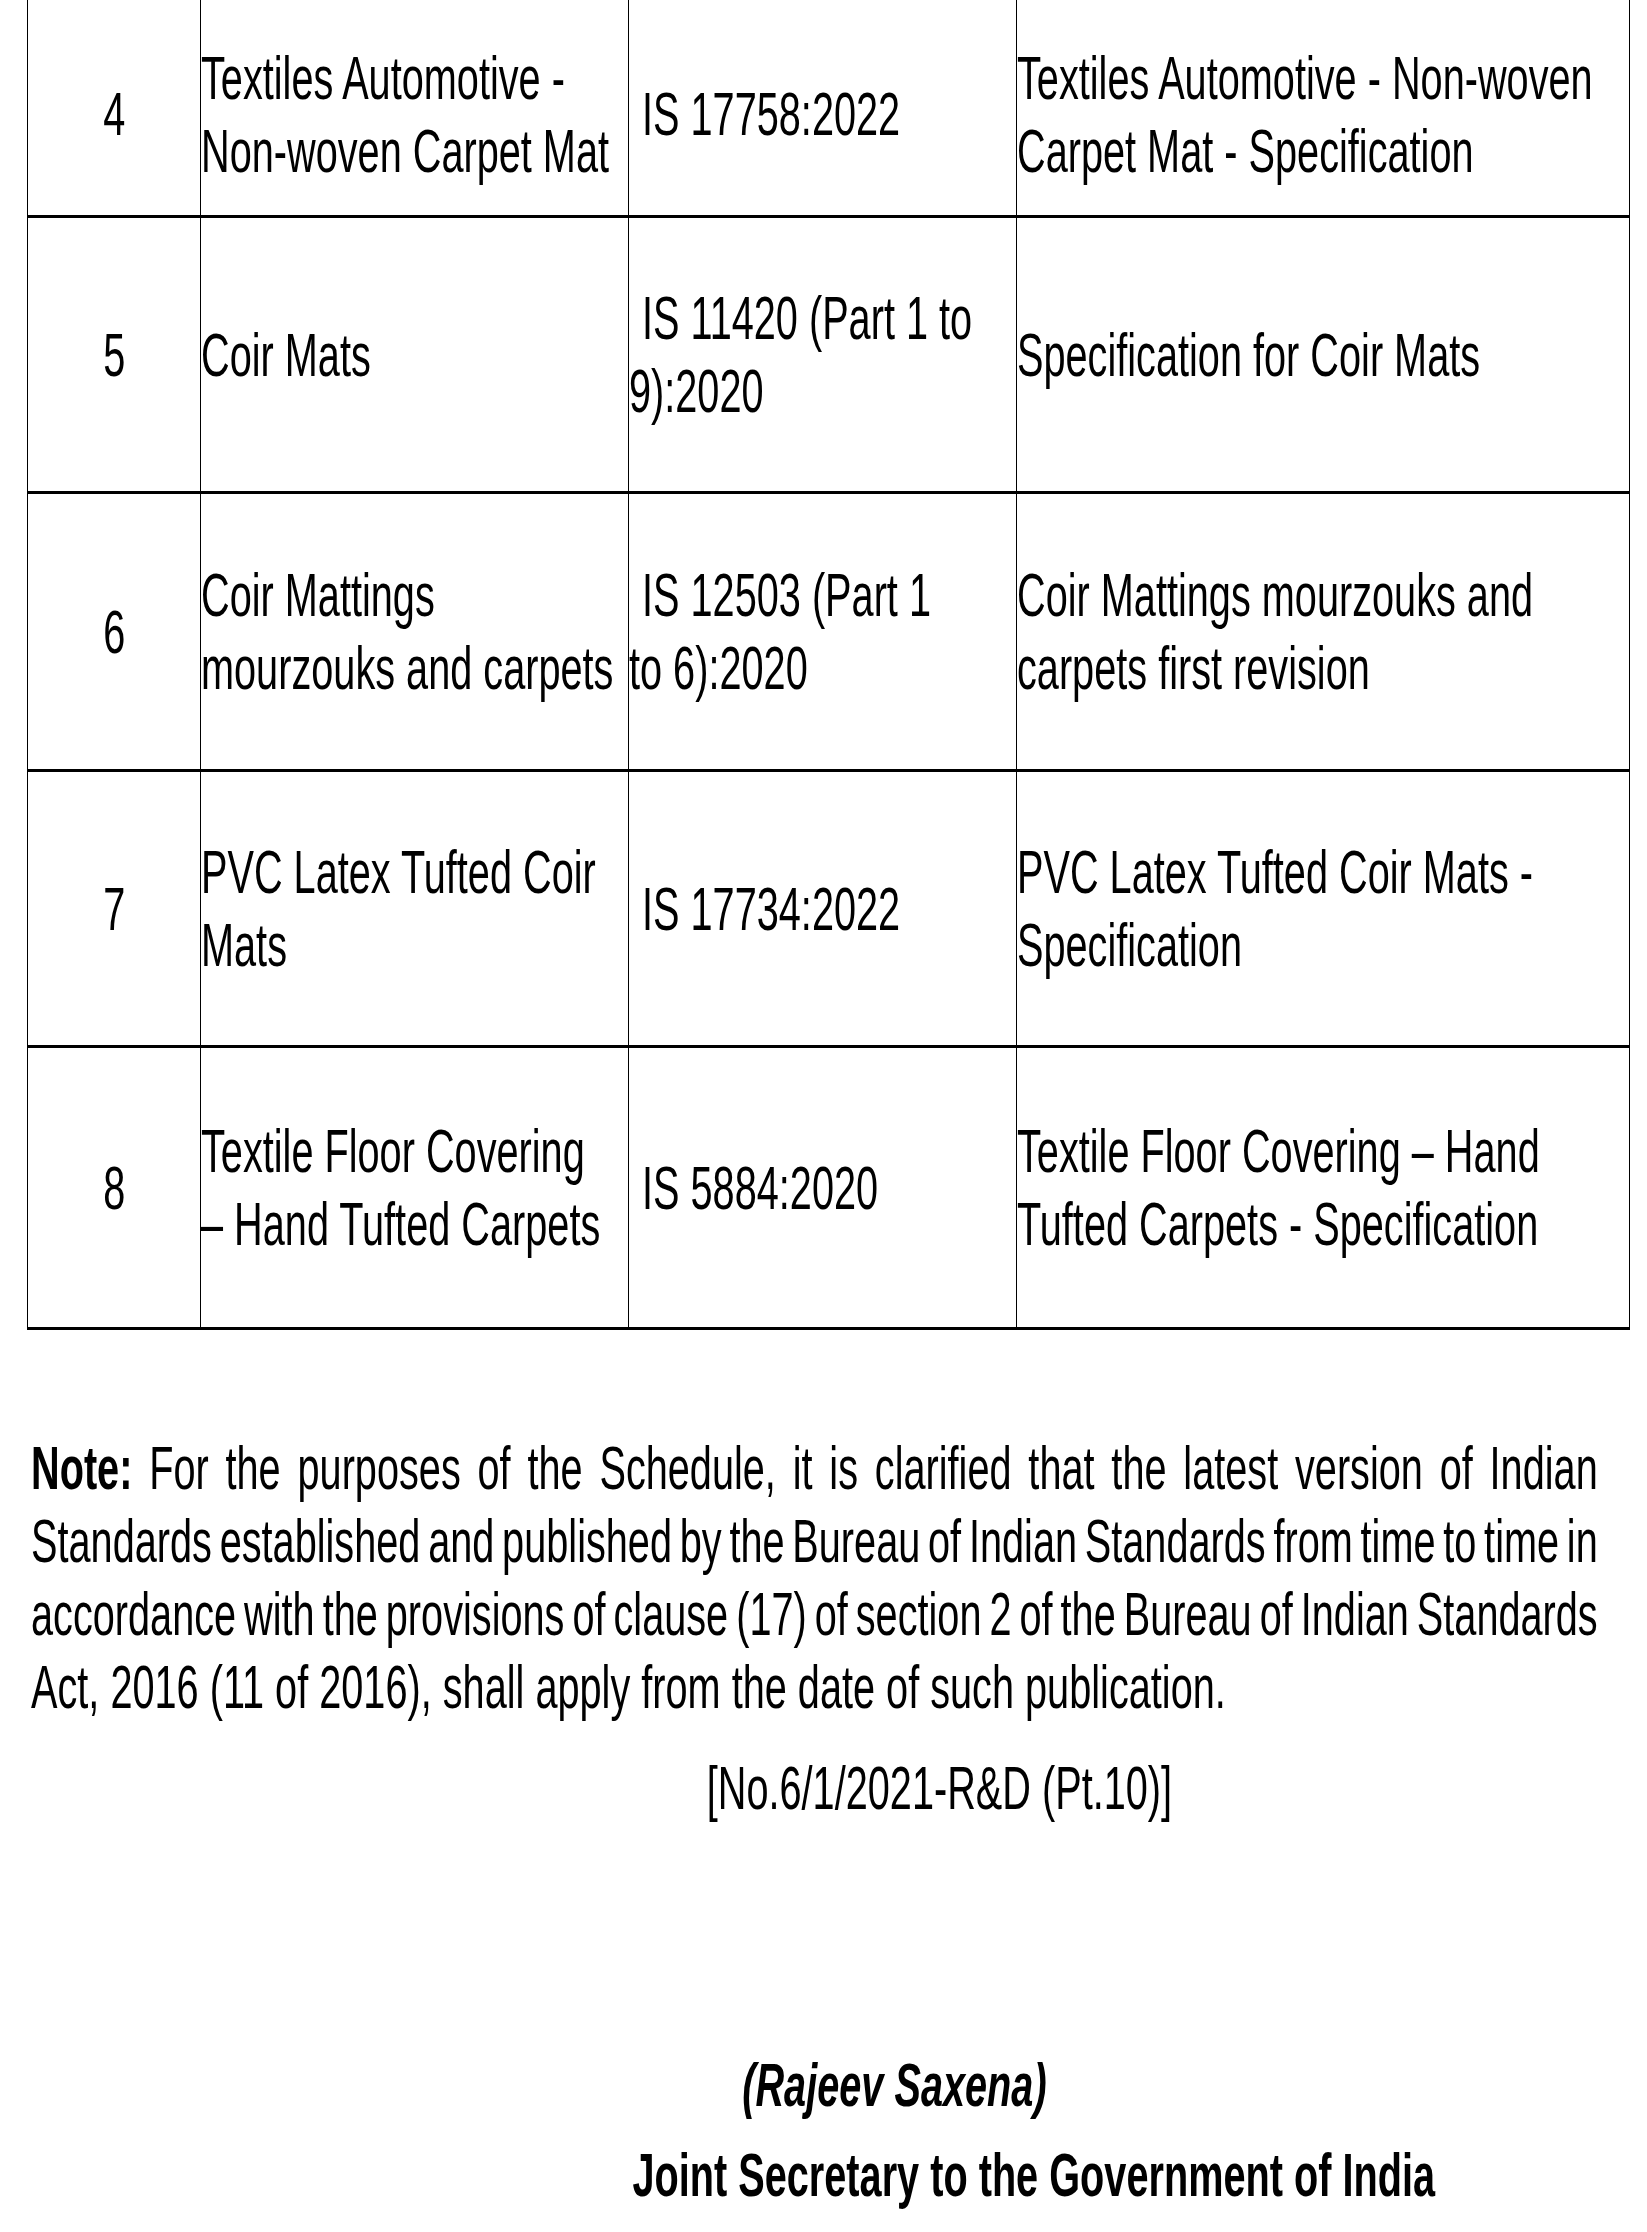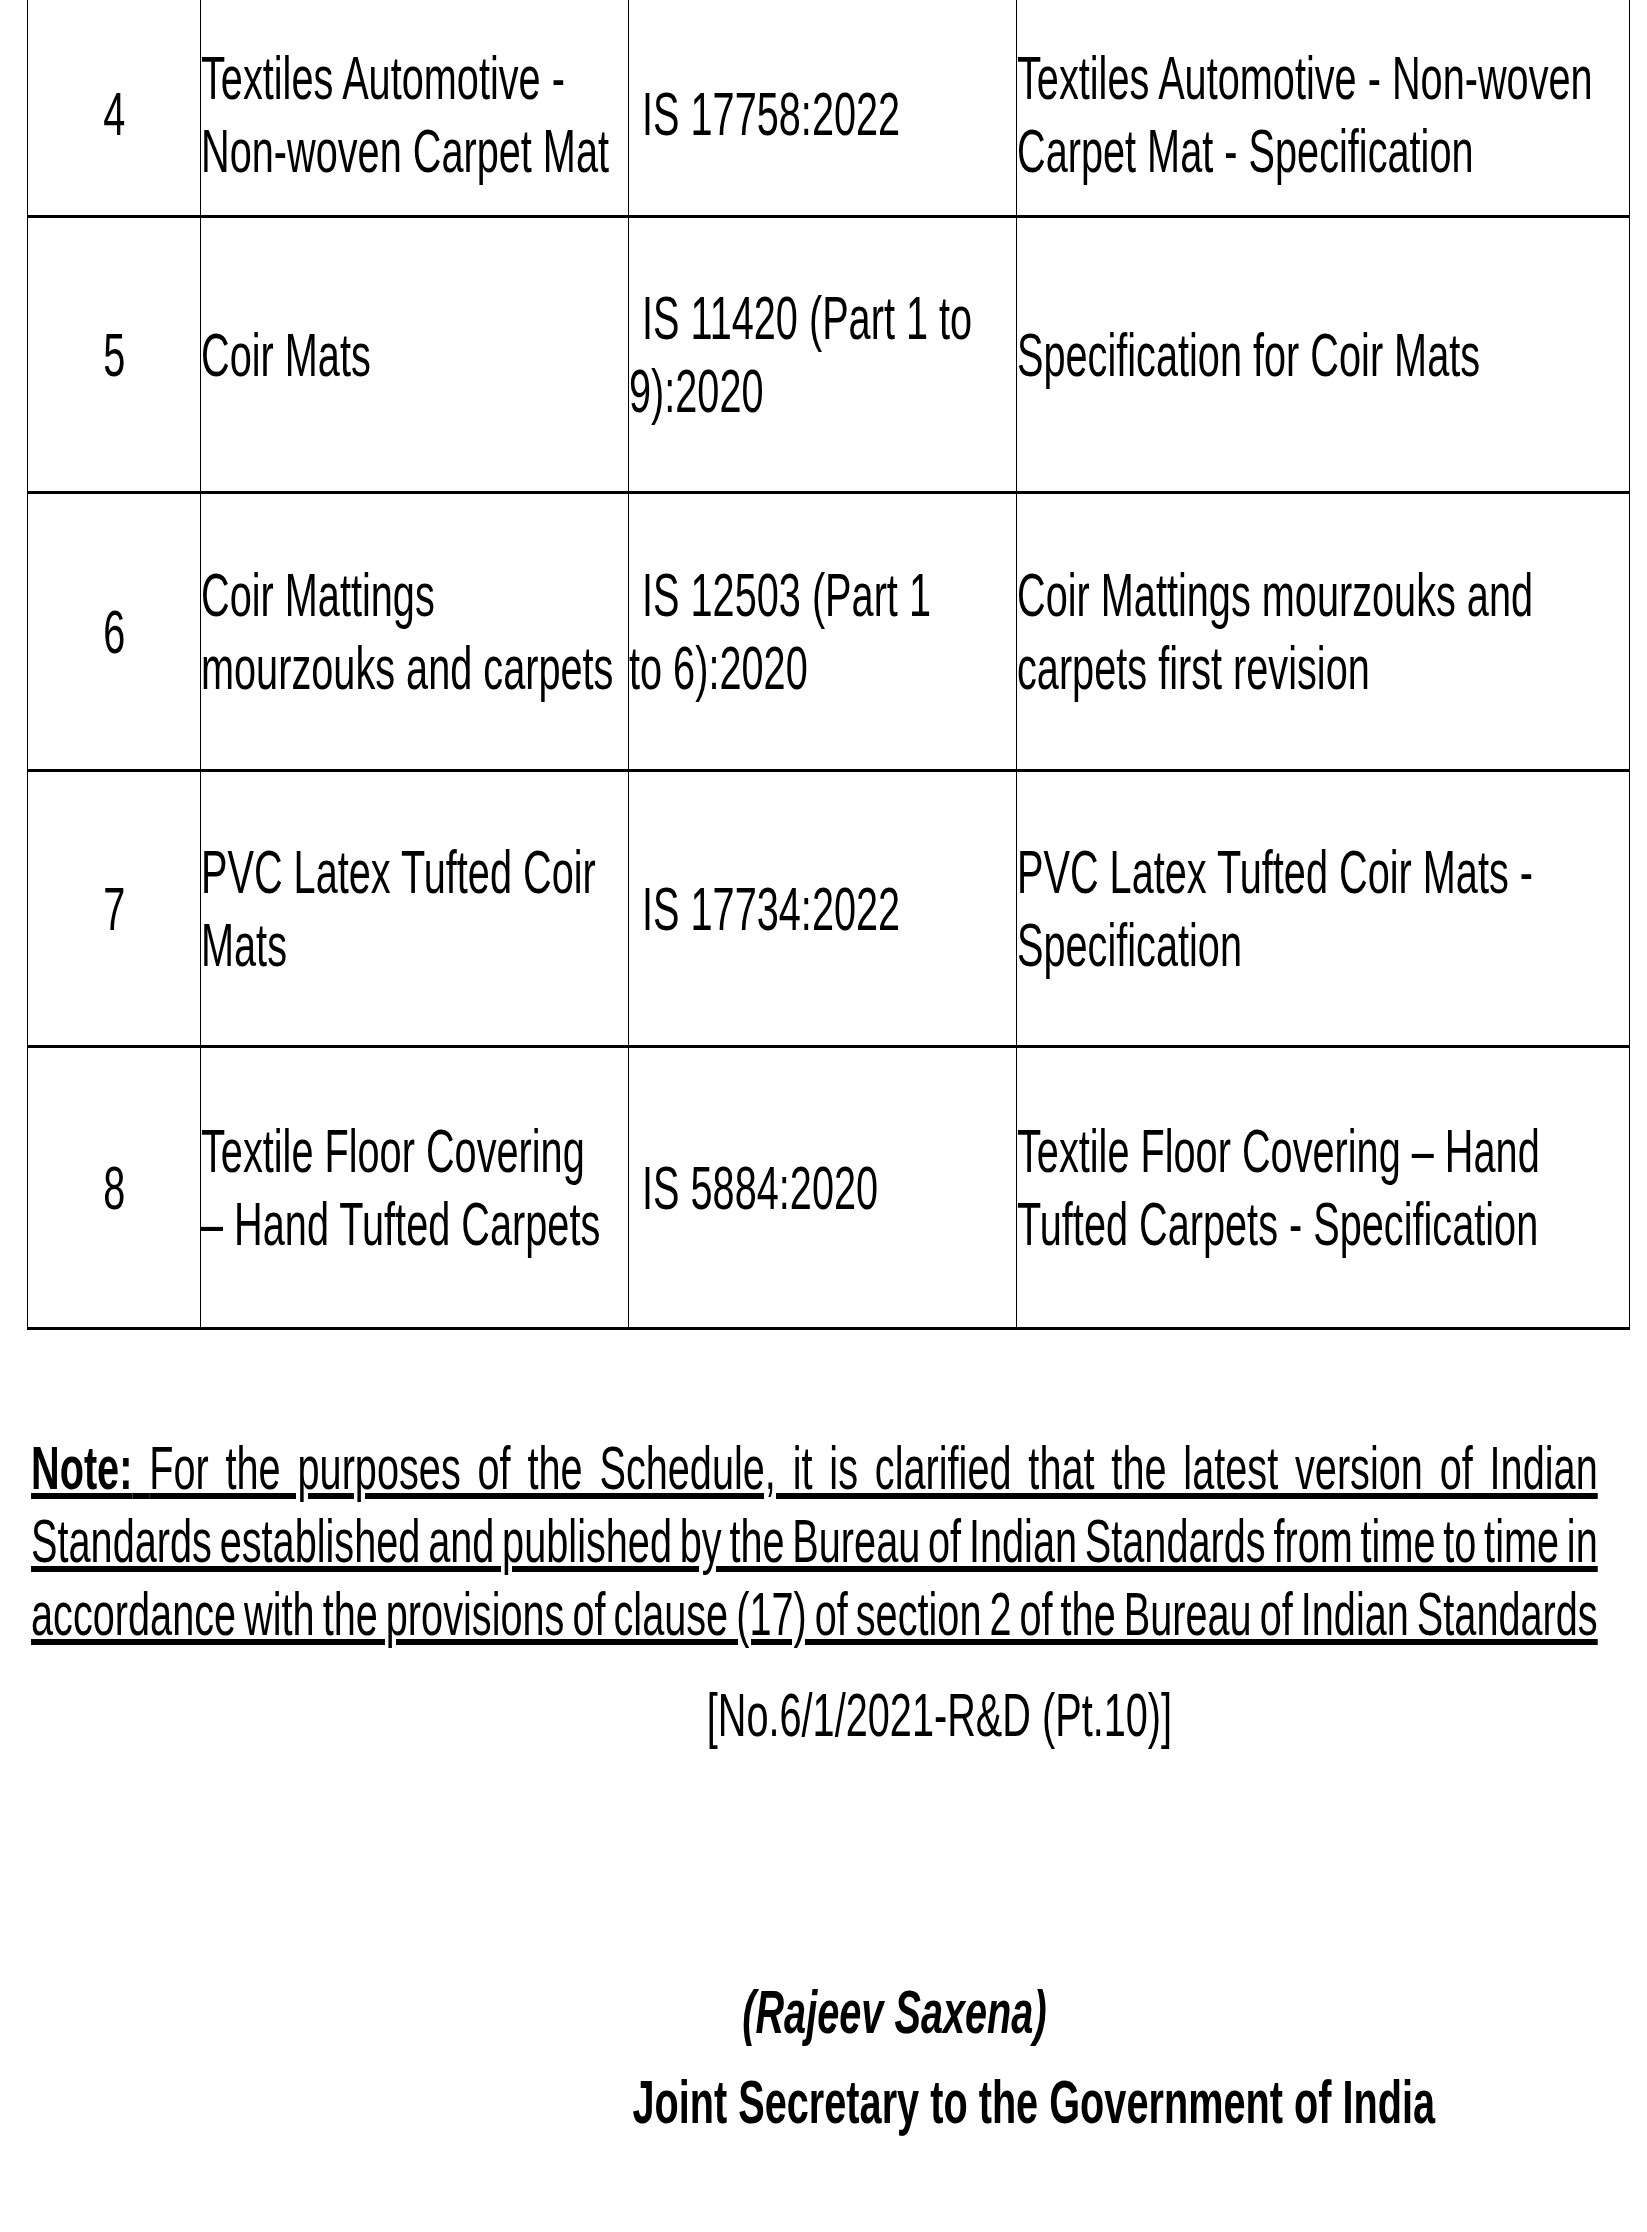--- a/index.html
+++ b/index.html
@@ -45,21 +45,21 @@
   col.c2 { width: 428px; }
   col.c3 { width: 388px; }
   col.c4 { width: 613px; }
   td.c-sn { text-align: center; }
   td.c-prod, td.c-title { padding-left: 17px; }
   td.c-is { padding-left: 5.7px; margin-top: 21px; }
   td .ln { line-height: 73px; }
   td.c-is .ind { margin-left: 13.3px; }
 
   
-  .note { margin: 101px 0 0 31px; width: 1566px; text-decoration: underline; }
+  .note { margin: 101px 0 0 31px; width: 1566px; }
   .note-just {
     width: 2448px;
     transform: scaleX(0.64);
     transform-origin: 0 0;
     text-align: justify;
     text-align-last: justify;
     word-spacing: -0.12em;
     line-height: 73px;
   }
   .note-last { line-height: 73px; }
@@ -173,20 +173,21 @@
           <div class="ln"><span class="cx">Tufted Carpets - Specification</span></div>
         </td>
       </tr>
     </tbody>
   </table>
 
   <div class="note">
     <div class="note-just"><span class="b">Note:</span> <span>For the purposes of the Schedule, it is clarified that the latest version of Indian</span></div>
     <div class="note-just"><span>Standards established and published by the Bureau of Indian Standards from time to time in</span></div>
     <div class="note-just"><span>accordance with the provisions of clause (17) of section 2 of the Bureau of Indian Standards</span></div>
+    <div class="note-last"><span class="cx">Act, 2016 (11 of 2016), shall apply from the date of such publication.</span></div>
   </div>
 
   <div class="right-block ref">
     <span class="cx cx-r">[No.6/1/2021-R&amp;D (Pt.10)]</span>
   </div>
 
   <div class="right-block sig-name">
     <span class="cx cx-r">(Rajeev Saxena)</span>
   </div>
   <div class="right-block sig-desig">

